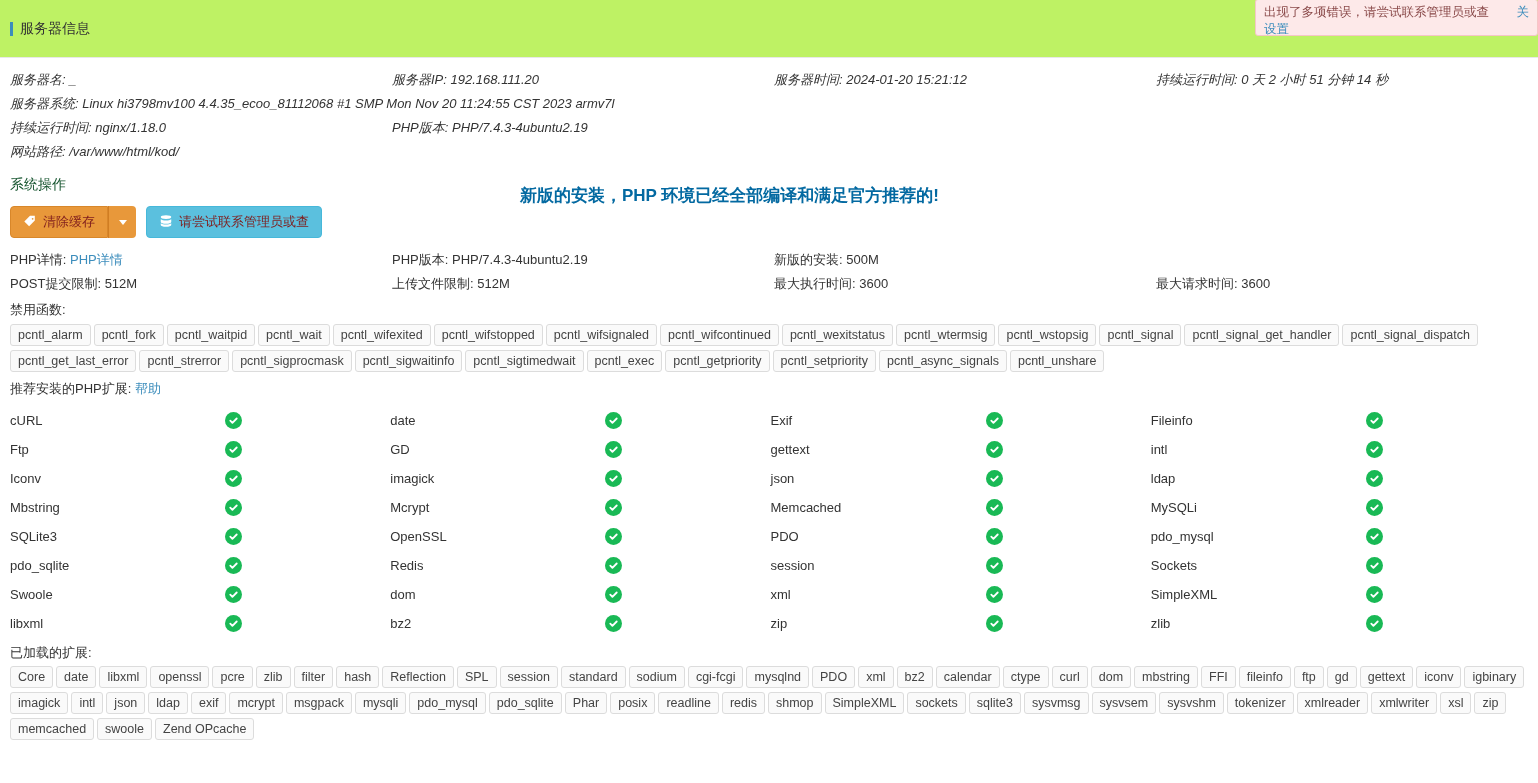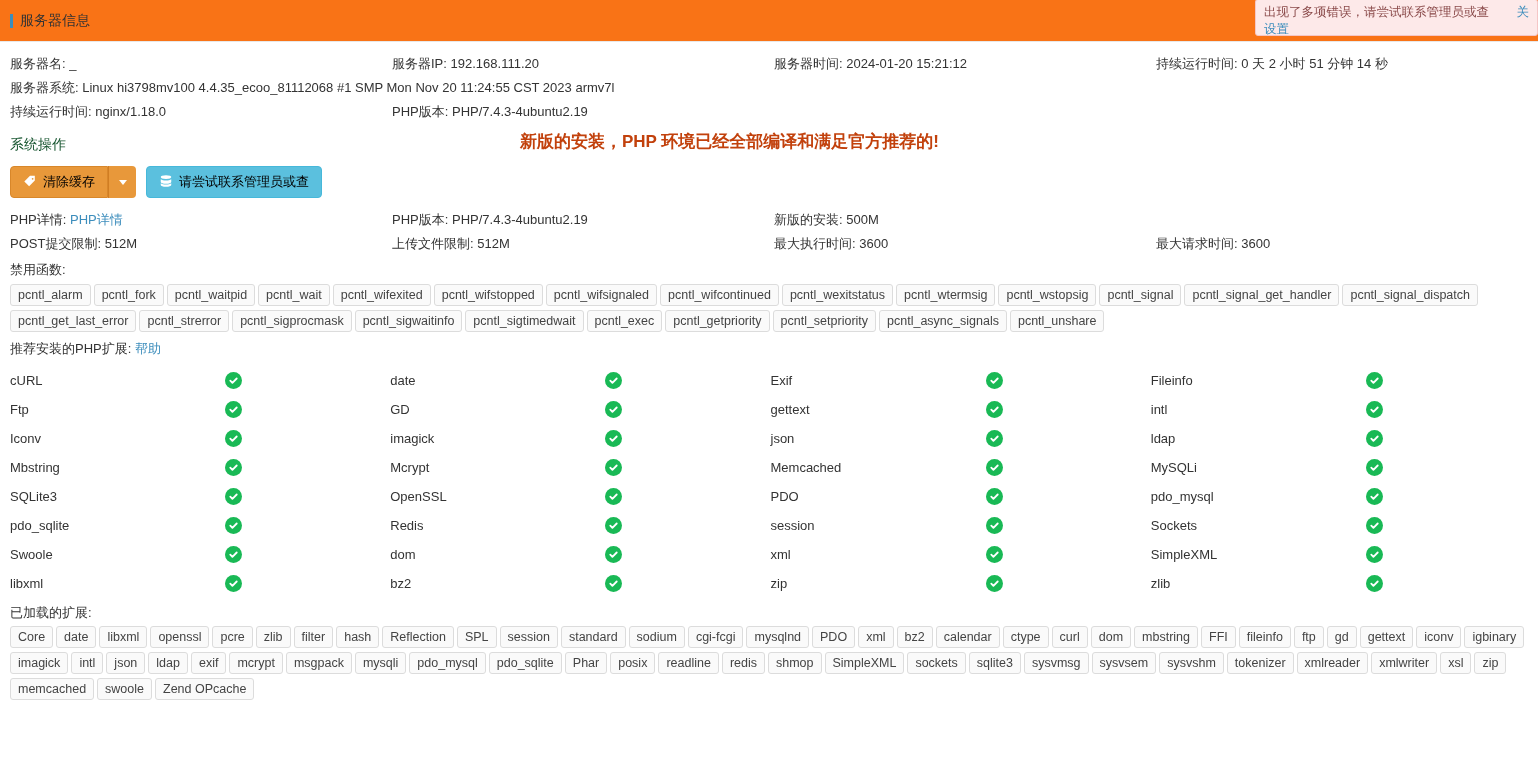--- a/index.html
+++ b/index.html
@@ -11,70 +11,70 @@
     font-size: 13px;
     color: #333;
     overflow: hidden;
   }
   .page { position: relative; width: 1538px; height: 783px; background:#fff; }
 
   
   .section-head {
     display: flex; align-items: center;
     padding: 0 10px;
-    height: 42px;
+    height: 58px;
     border-bottom: 1px solid #e8e8e8;
-    background: #f97316;
+    background: #bef264;
   }
   .section-head .bar {
     width: 3px; height: 14px; background: #3c8dbc; margin-right: 7px;
   }
   .section-head .title { font-size: 14px; color: #333; }
 
   
-  .info-block { padding: 10px 10px 4px 10px; }
+  .info-block { padding: 10px 10px 4px 10px; font-style: italic; }
   .info-row { display: flex; line-height: 24px; font-size: 13px; }
   .info-cell { flex: 0 0 auto; }
   .c1 { width: 382px; }
   .c2 { width: 382px; }
   .c3 { width: 382px; }
   .c4 { width: 370px; }
   .wide { width: 764px; }
   .label { color: #333; }
   .value { color: #333; }
   a.link { color: #3c8dbc; text-decoration: none; }
 
   
   .sys-ops { padding: 8px 10px 0 10px; position: relative; }
   .sys-ops .subtitle { font-size: 14px; color:#14532d; margin-bottom: 12px; }
   .btn-row { display: flex; align-items: center; gap: 10px; }
   .btn {
     display: inline-flex; align-items: center; gap: 6px;
     height: 32px; padding: 0 12px;
     border-radius: 4px;
-    font-size: 13px; color: #000000;
+    font-size: 13px; color: #7f1d1d;
     border: 1px solid transparent;
     cursor: pointer;
     user-select: none;
   }
   .btn-orange { background:#e8983a; border-color:#d8872a; }
   .btn-caret {
     background:#e8983a; border-color:#d8872a; border-left:1px solid #d07d23;
     width: 28px; height:32px; border-radius: 0 4px 4px 0;
     display:inline-flex; align-items:center; justify-content:center; color:#fff; cursor:pointer;
   }
   .btn-group { display:inline-flex; }
   .btn-group .btn { border-radius: 4px 0 0 4px; }
   .btn-blue { background:#5bc0de; border-color:#46b8da; }
   .caret-down {
     width:0;height:0;border-left:4px solid transparent;border-right:4px solid transparent;border-top:5px solid #fff;
   }
   .notice {
-    position:absolute; left: 520px; top: 2px;
-    color:#c2410c; font-size: 17px; font-weight: bold;
+    position:absolute; left: 520px; top: 16px;
+    color:#0369a1; font-size: 17px; font-weight: bold;
     white-space: nowrap;
   }
 
   
   .php-block { padding: 10px 10px 0 10px; }
   .func-line { display:flex; flex-wrap: wrap; align-items:center; line-height: 24px; margin-top: 2px; }
   .func-label { margin-right: 4px; }
   .tag {
     display:inline-block;
     border:1px solid #dcdcdc; background:#fafafa;
@@ -172,20 +172,26 @@
       <div class="info-cell c1">
         <span class="label">持续运行时间:</span>
         <span class="value">nginx/1.18.0</span>
       </div>
       <div class="info-cell c2">
         <span class="label">PHP版本:</span>
         <span class="value">PHP/7.4.3-4ubuntu2.19</span>
       </div>
     </div>
 
+    <div class="info-row">
+      <div class="info-cell wide">
+        <span class="label">网站路径:</span>
+        <span class="value">/var/www/html/kod/</span>
+      </div>
+    </div>
   </div>
 
   <div class="sys-ops">
     <div class="subtitle">系统操作</div>
     <div class="notice">新版的安装，PHP 环境已经全部编译和满足官方推荐的!</div>
     <div class="btn-row">
       <div class="btn-group">
         <div class="btn btn-orange">
           <span>
             <svg width="14" height="14" viewBox="0 0 16 16">

